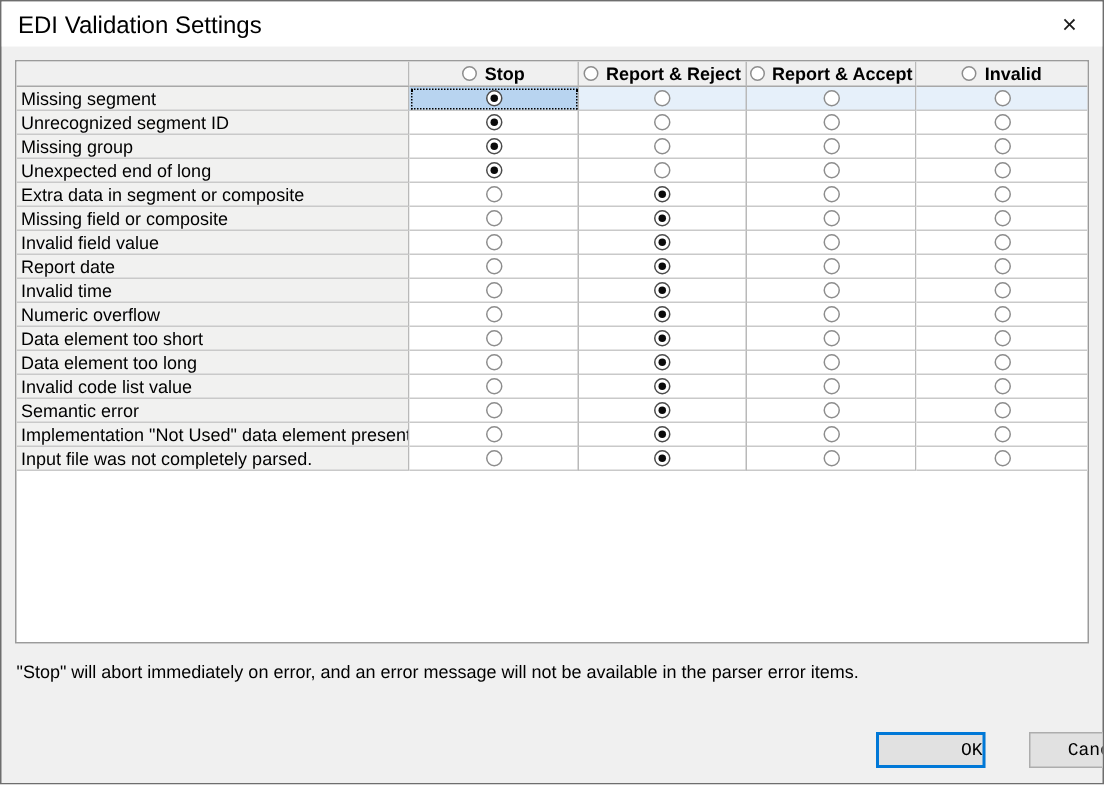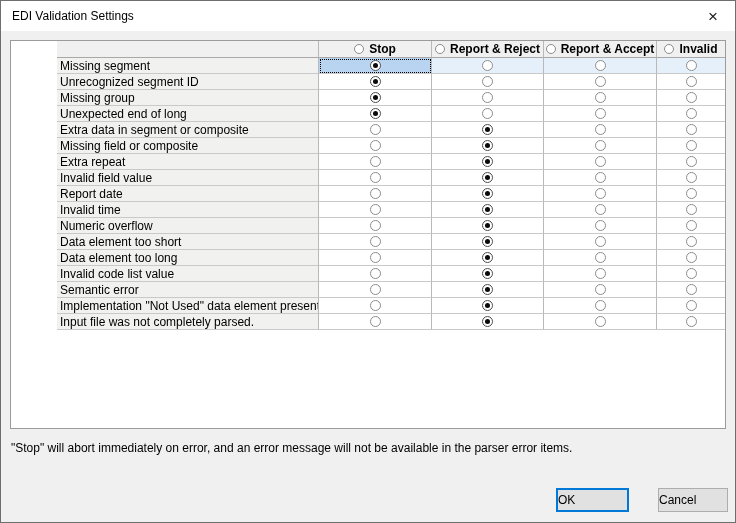--- a/index.html
+++ b/index.html
@@ -4,28 +4,28 @@
 <style>
   * { margin:0; padding:0; box-sizing:border-box; }
   html,body { width:736px; height:523px; }
   body { font-family:"Liberation Sans","DejaVu Sans",sans-serif; font-size:12px; color:#000; }
 
   .dialog { position:relative; width:736px; height:523px; background:#f0f0f0;
             border:1px solid #6e6e6e; overflow:hidden; }
 
   
   .titlebar { position:absolute; left:0; top:0; width:100%; height:30px; background:#ffffff; }
-  .title { position:absolute; left:11px; top:8px; font-size:12px; color:#000; }
+  .title { position:absolute; left:11px; top:8px; font-size:16px; color:#000; }
   .close { position:absolute; right:11px; top:5px; width:22px; height:22px;
            font-size:17px; line-height:21px; text-align:center; color:#1b1b1b; cursor:default; }
 
   
   .tablewrap { position:absolute; left:9px; top:39px; width:716px; height:389px;
                background:#ffffff; border:1px solid #9b9b9b; overflow:hidden; }
-  .grid-row { display:grid; grid-template-columns:262px 113px 112px 113px 1fr;margin-left:46px; }
+  .grid-row { display:grid; grid-template-columns:262px 113px 112px 113px 1fr; }
   .cell { border-right:1px solid #b9b9b9; border-bottom:1px solid #c9c9c9;
           overflow:hidden; white-space:nowrap; }
   .cell:last-child { border-right:none; }
 
   .header-row .cell { height:17px; background:#f0f0f0; border-bottom:1px solid #a8a8a8;
                       display:flex; align-items:center; justify-content:center; gap:5px;
                       font-weight:bold; }
   .row .cell { height:16px; }
   .label-cell { background:#f1f1f0; padding-left:3px; display:flex; align-items:center; }
   .rcell { background:#ffffff; display:flex; align-items:center; justify-content:center; }
@@ -36,22 +36,22 @@
   .radio { display:inline-block; width:11px; height:11px; border:1px solid #8d8d8d;
            border-radius:50%; background:#fff; position:relative; flex:0 0 auto; }
   .header-row .radio { width:10px; height:10px; }
   .radio.sel { border-color:#4c4c4c; }
   .radio.sel::after { content:""; position:absolute; left:2px; top:2px; width:5px; height:5px;
                       border-radius:50%; background:#0a0a0a; }
 
   .note { position:absolute; left:10px; top:440px; font-size:12px; color:#000; }
 
   .btn { position:absolute; top:487px; height:24px; background:#e1e1e1;
-         border:1px solid #adadad; font-family:Liberation Sans, sans-serif; font-size:12px; text-align:left;
-         padding:0; cursor:default; }
+         border:1px solid #adadad; font-family:Liberation Mono, monospace; font-size:12px; text-align:right;
+         padding:0; cursor:default;margin-left:28px; }
   .btn-ok { left:555px; width:73px; border:2px solid #0078d7; }
   .btn-cancel { left:657px; width:70px; }
 </style>
 </head>
 <body>
 
 <div class="dialog">
 
   <div class="titlebar">
     <span class="title">EDI Validation Settings</span>
@@ -164,35 +164,20 @@
             <span class="radio sel"></span>
           </div>
           <div class="cell rcell">
             <span class="radio"></span>
           </div>
           <div class="cell rcell">
             <span class="radio"></span>
           </div>
         </div>
         <div class="grid-row row">
-          <div class="cell label-cell">Extra repeat</div>
-          <div class="cell rcell">
-            <span class="radio"></span>
-          </div>
-          <div class="cell rcell">
-            <span class="radio sel"></span>
-          </div>
-          <div class="cell rcell">
-            <span class="radio"></span>
-          </div>
-          <div class="cell rcell">
-            <span class="radio"></span>
-          </div>
-        </div>
-        <div class="grid-row row">
           <div class="cell label-cell">Invalid field value</div>
           <div class="cell rcell">
             <span class="radio"></span>
           </div>
           <div class="cell rcell">
             <span class="radio sel"></span>
           </div>
           <div class="cell rcell">
             <span class="radio"></span>
           </div>

